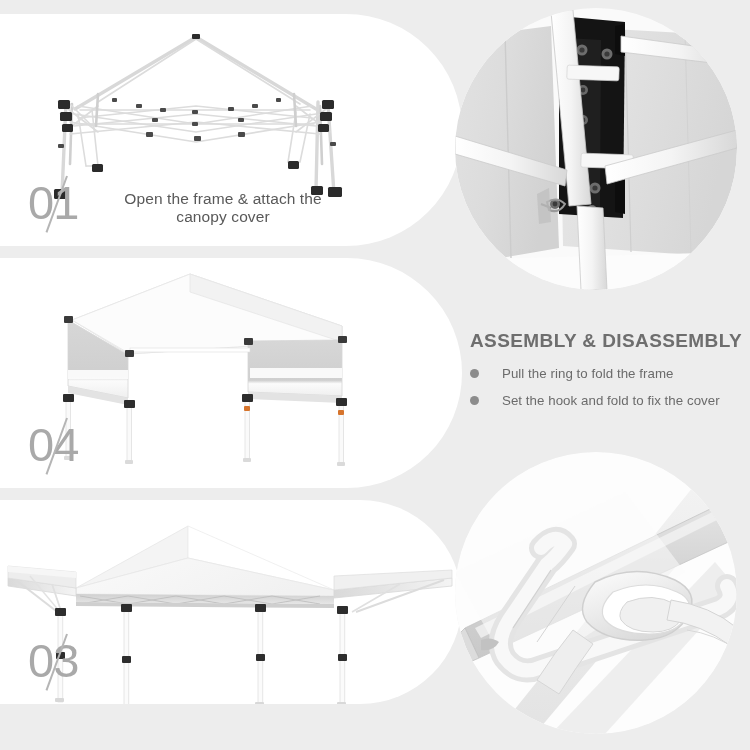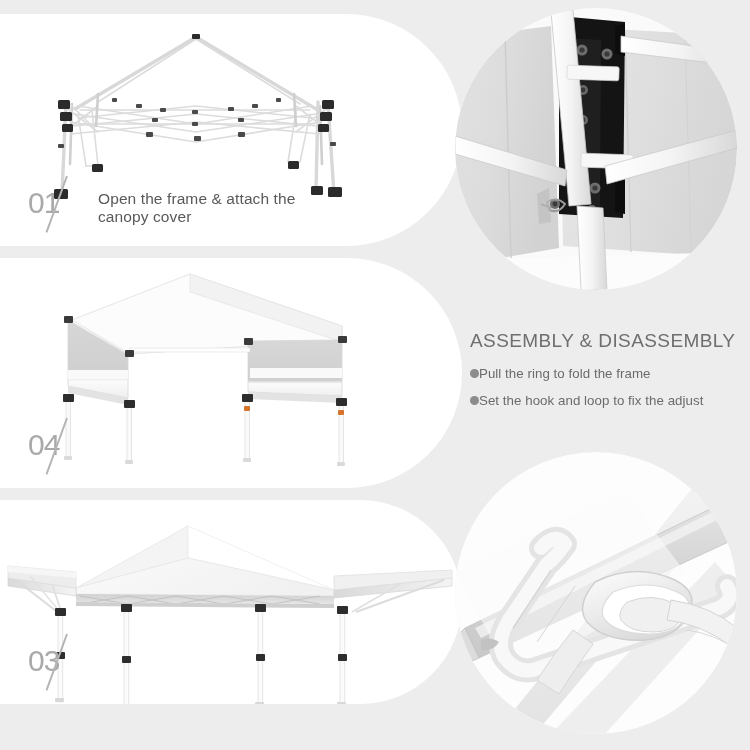--- a/index.html
+++ b/index.html
@@ -45,41 +45,42 @@
   .step-num-wrap {
     position: relative;
     width: 64px;
     height: 58px;
     flex: none;
   }
   .step-num {
     position: absolute;
     left: 0;
     top: 0;
-    font-size: 30px;
+    font-size: 47px;
     letter-spacing: -1px;
     color: #a9a9a9;
     font-family: "Liberation Sans", sans-serif;
     font-weight: 400;
     line-height: 50px;
   }
   .step-slash {
     position: absolute;
     left: 38px;
     top: -2px;
     width: 2px;
     height: 60px;
     background: #b5b5b5;
     transform: rotate(20deg);
     transform-origin: top center;
   }
   .step-text {
     color: #595959;
     font-size: 15.5px;
     line-height: 18px;
+    text-align: center;
     padding-top: 12px;
     max-width: 250px;
     letter-spacing: 0.1px;
   }
 
   
   .illus {
     position: absolute;
     left: 0; top: 0;
     width: 462px;
@@ -101,27 +102,27 @@
     position: absolute;
     left: 470px;
     top: 330px;
     width: 275px;
   }
   .assembly-title {
     color: #6e6e6e;
     font-size: 19px;
     letter-spacing: 0.4px;
     margin: 0 0 14px 0;
-    font-weight: 400;
+    font-weight: 700;
     white-space: nowrap;
   }
   .assembly-item {
     display: flex;
     align-items: center;
-    gap: 0;
+    gap: 23px;
     margin-bottom: 12px;
   }
   .bullet {
     width: 9px;
     height: 9px;
     border-radius: 50%;
     background: #8c8c8c;
     flex: none;
   }
   .assembly-item-text {
@@ -461,21 +462,21 @@
   <div class="assembly-block">
     <div class="assembly-title">ASSEMBLY &amp; DISASSEMBLY</div>
 
     <div class="assembly-item">
       <span class="bullet"></span>
       <span class="assembly-item-text">Pull the ring to fold the frame</span>
     </div>
 
     <div class="assembly-item">
       <span class="bullet"></span>
-      <span class="assembly-item-text">Set the hook and loop to fix the adjust</span>
+      <span class="assembly-item-text">Set the hook and fold to fix the cover</span>
     </div>
   </div>
 
   <div class="photo-circle bottom">
     <svg width="282" height="282" viewBox="0 0 282 282">
       <defs>
         <linearGradient id="barG" x1="0" y1="0" x2="0" y2="1">
           <stop offset="0" stop-color="#e6e6e6"></stop>
           <stop offset="0.45" stop-color="#d4d4d4"></stop>
           <stop offset="1" stop-color="#c9c9c9"></stop>

